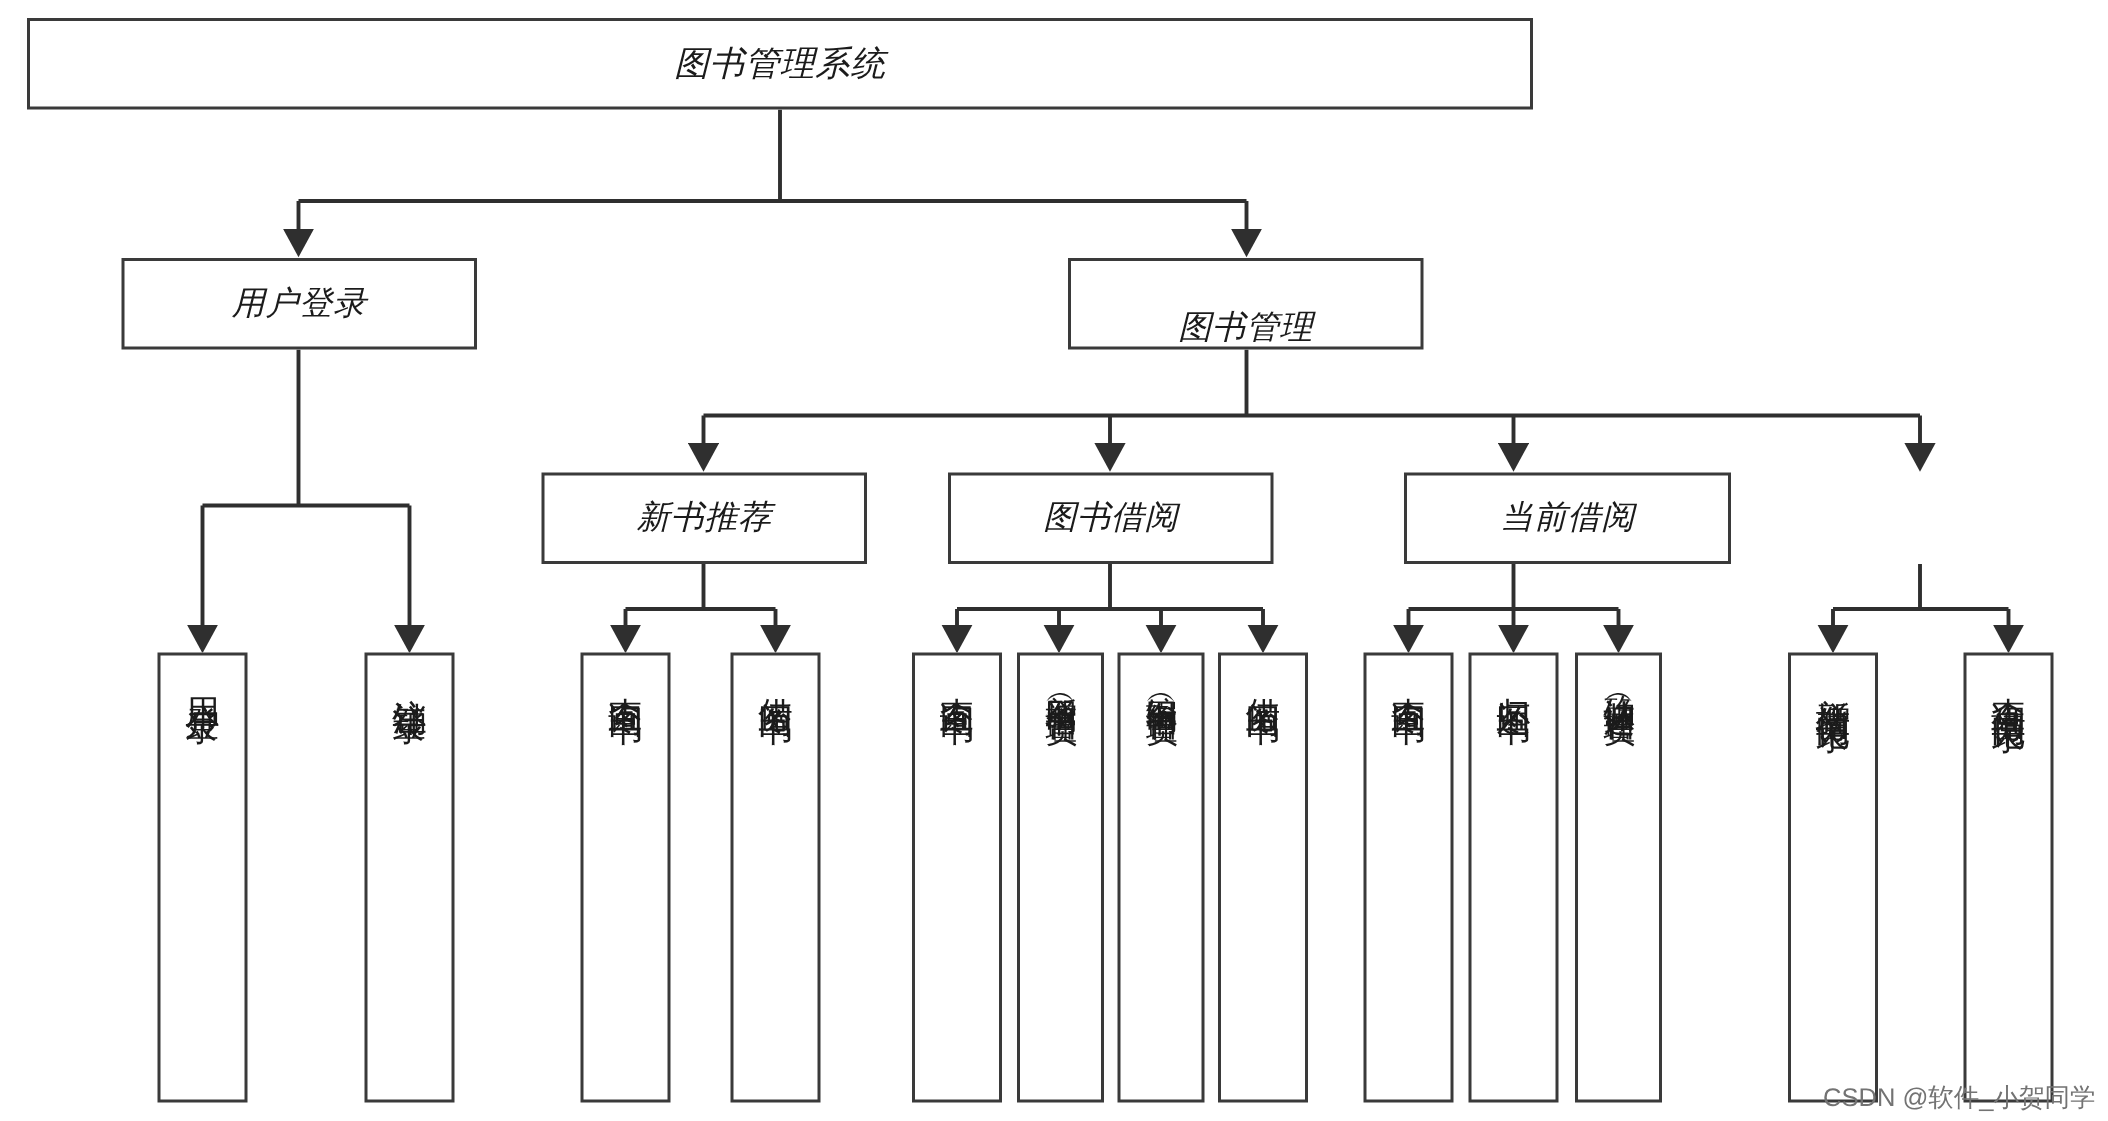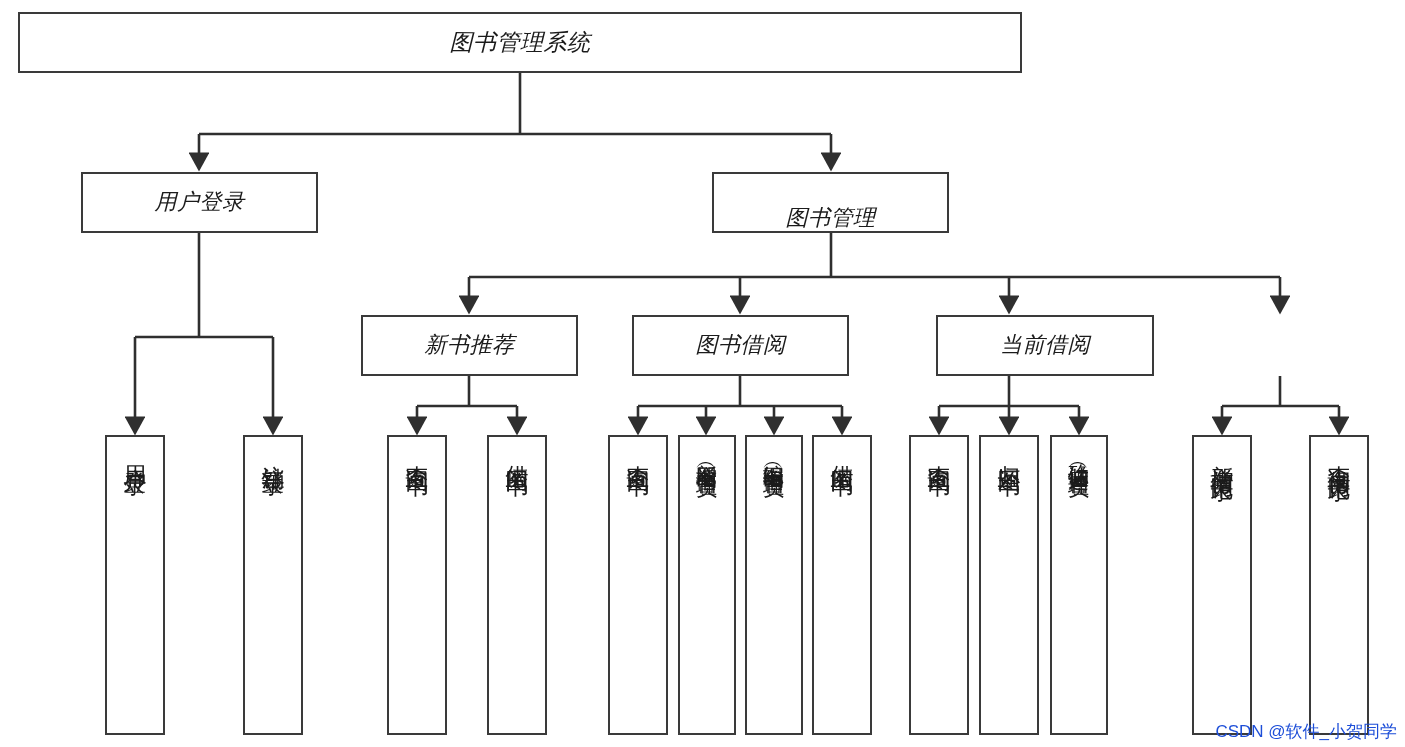--- a/index.html
+++ b/index.html
@@ -61,21 +61,21 @@
   }
   .node.vert.small .label {
     font-size: 21px;
     letter-spacing: 2px;
   }
   .watermark {
     position: absolute;
     right: 8px;
     bottom: 4px;
     font-size: 17px;
-    color: #1d4ed8;
+    color: #737373;
     z-index: 6;
     white-space: nowrap;
   }
 </style>
 </head>
 <body>
 
 <div id="canvas">
 
   <svg id="wires" viewBox="0 0 1405 747">

